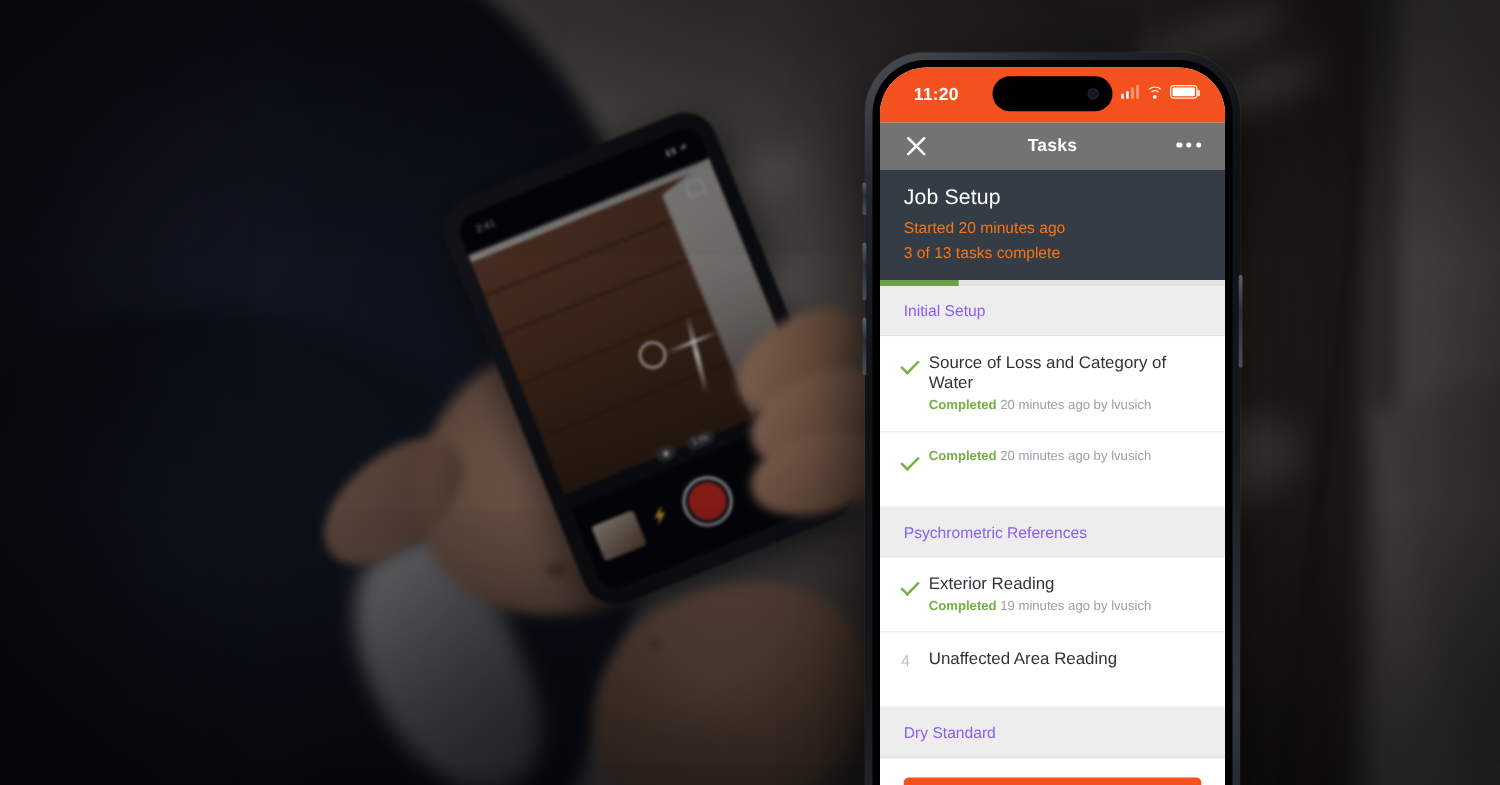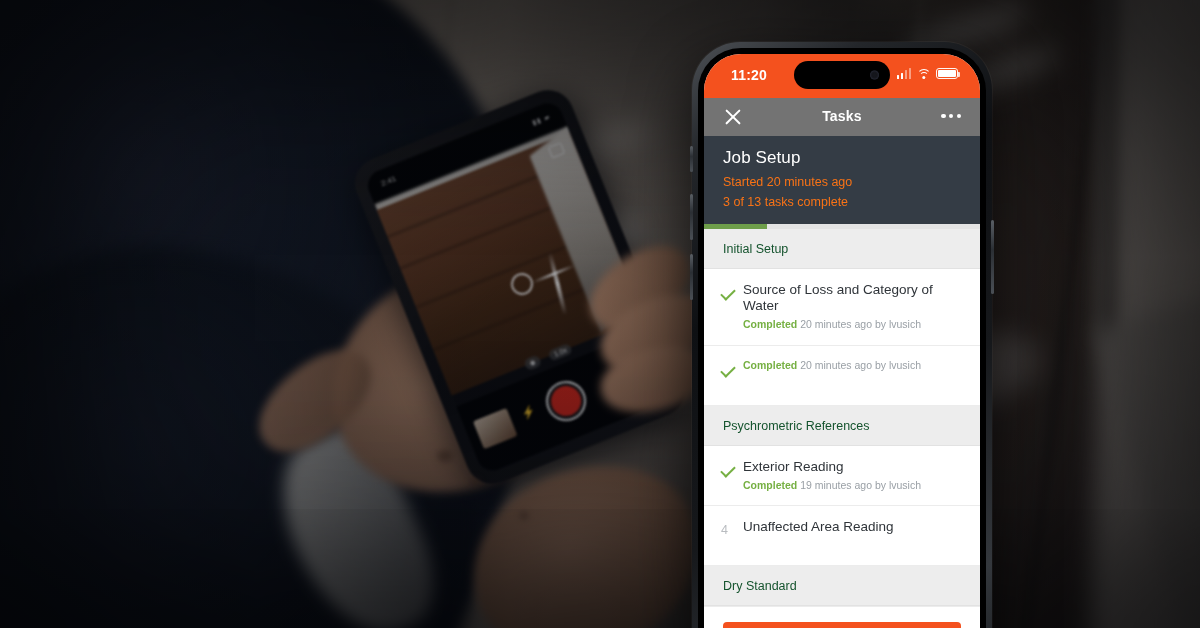--- a/index.html
+++ b/index.html
@@ -495,21 +495,21 @@
     background: #6e9e4a;
   }
 
   
   .tasklist {
     background: #fff;
     position: relative;
   }
   .section-head {
     background: #ededed;
-    color: #14532d;
+    color: #8b5cf6;
     font-size: 12.5px;
     padding: 13px 19px 12px;
     border-bottom: 1px solid #e2e2e2;
   }
   .task-row {
     display: flex;
     align-items: flex-start;
     padding: 13px 19px 13px 17px;
     border-bottom: 1px solid #ececec;
     background: #fff;

